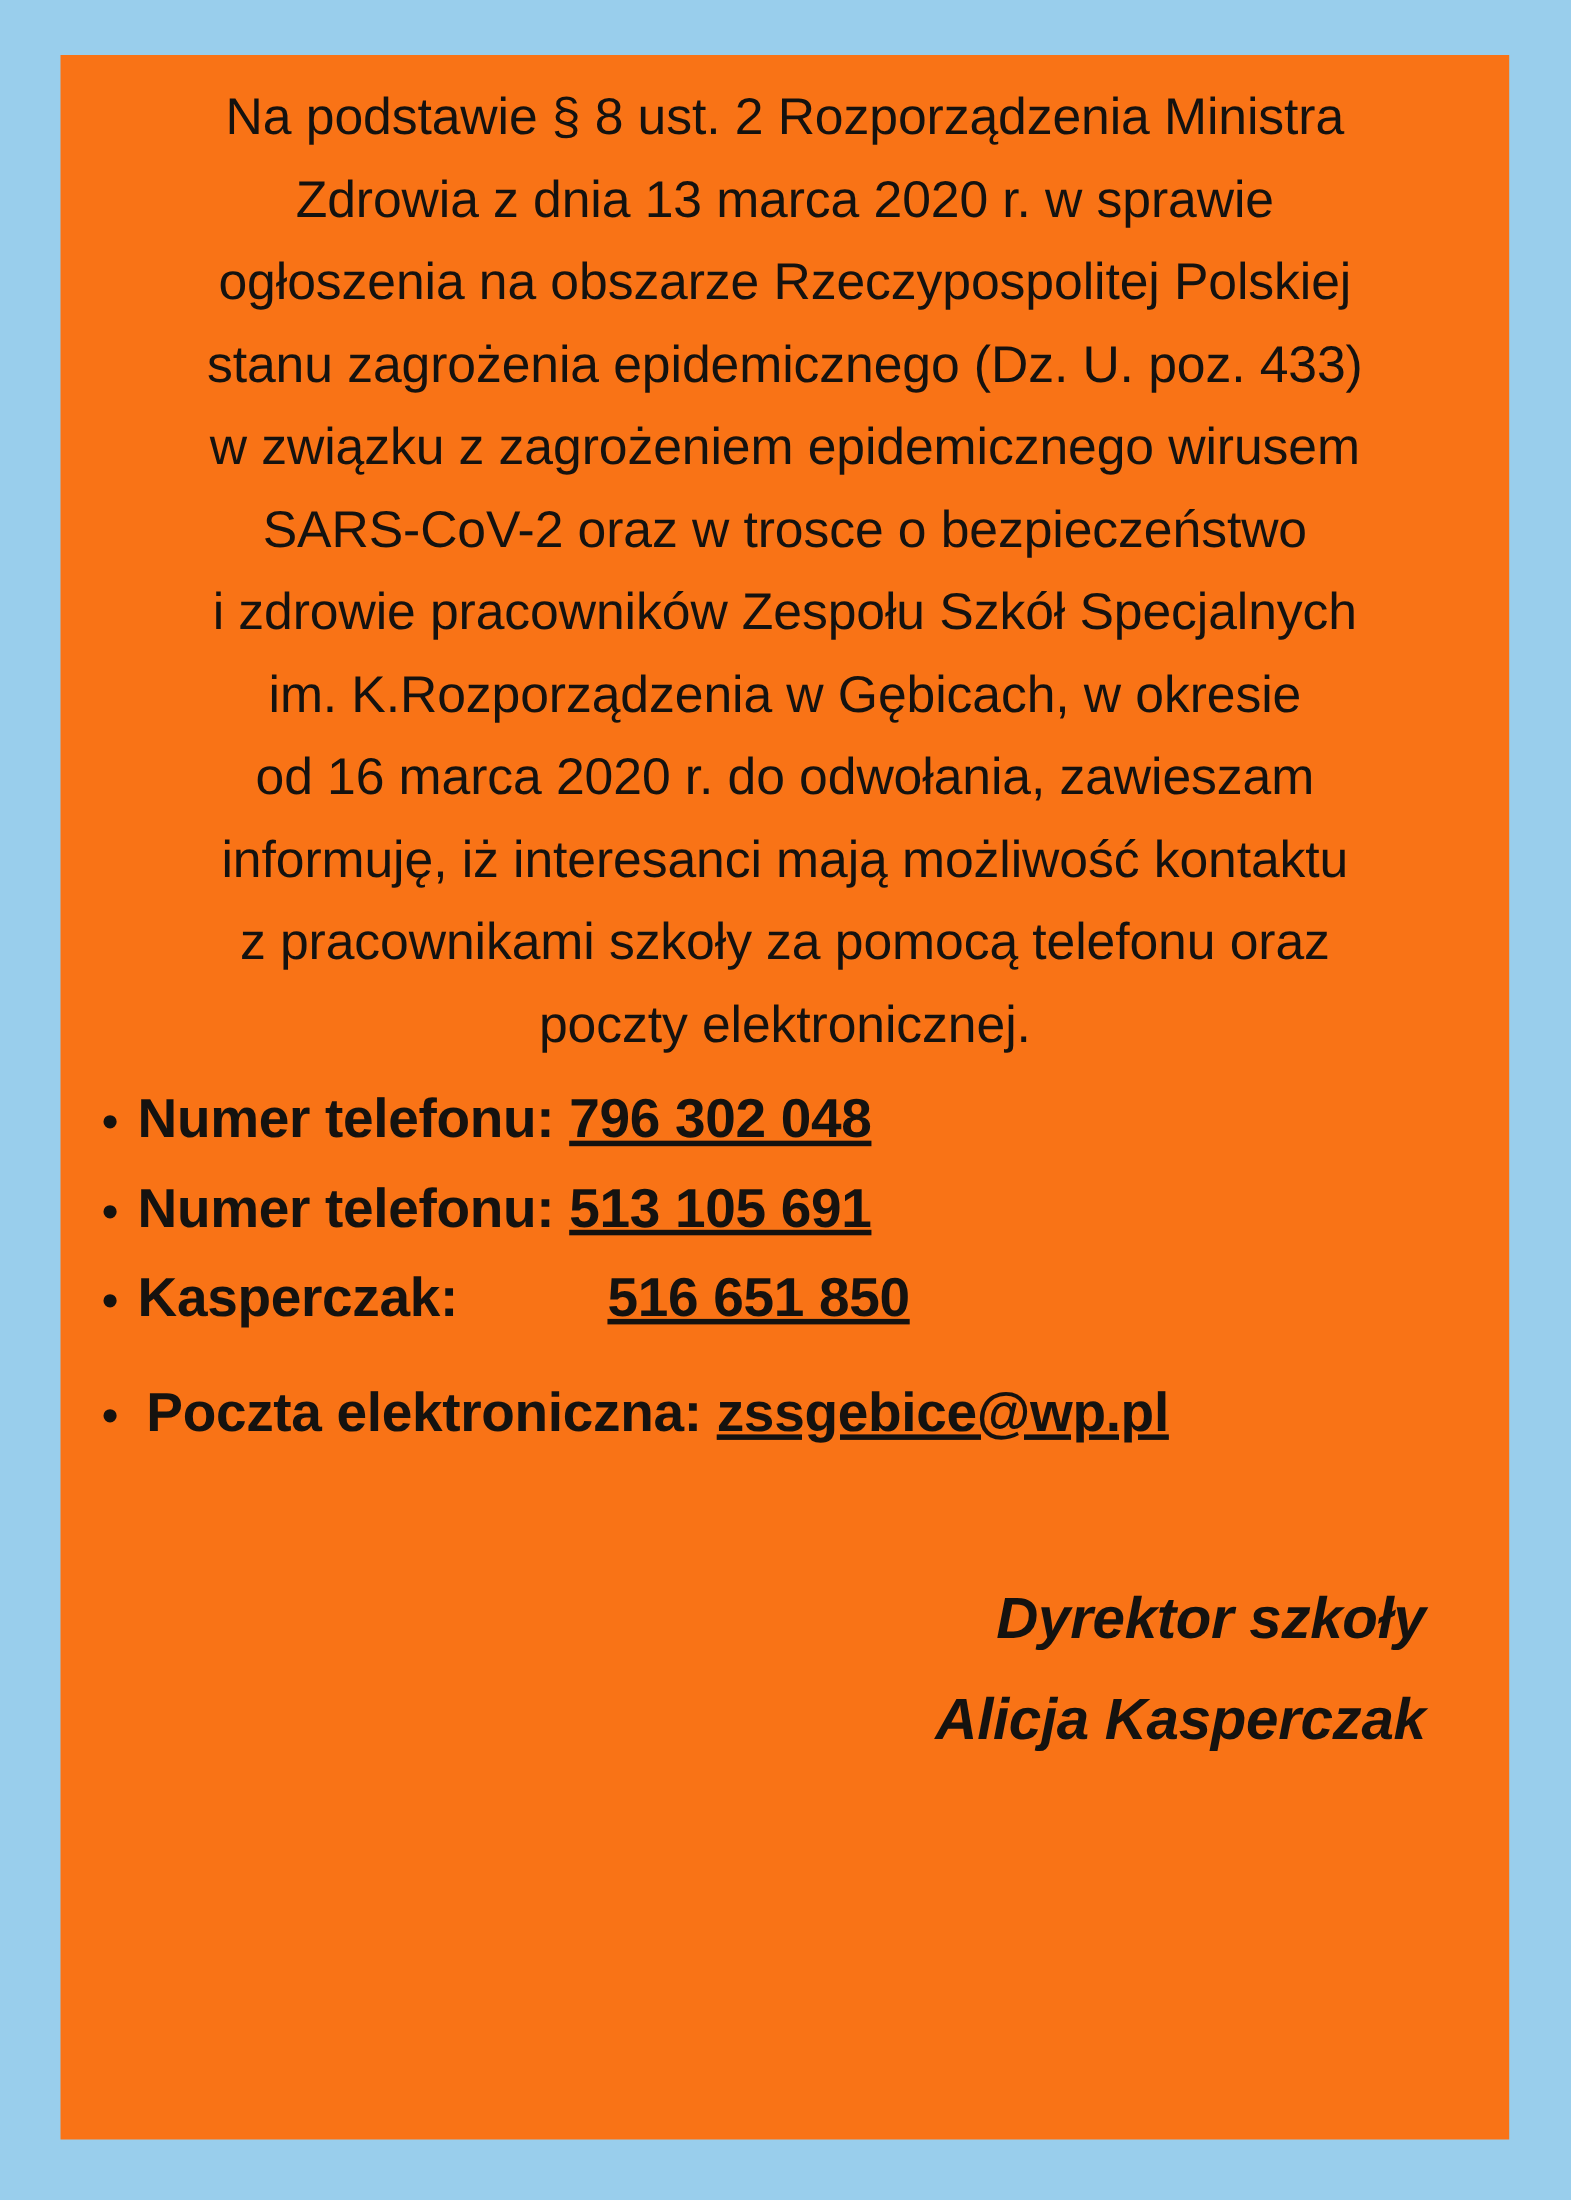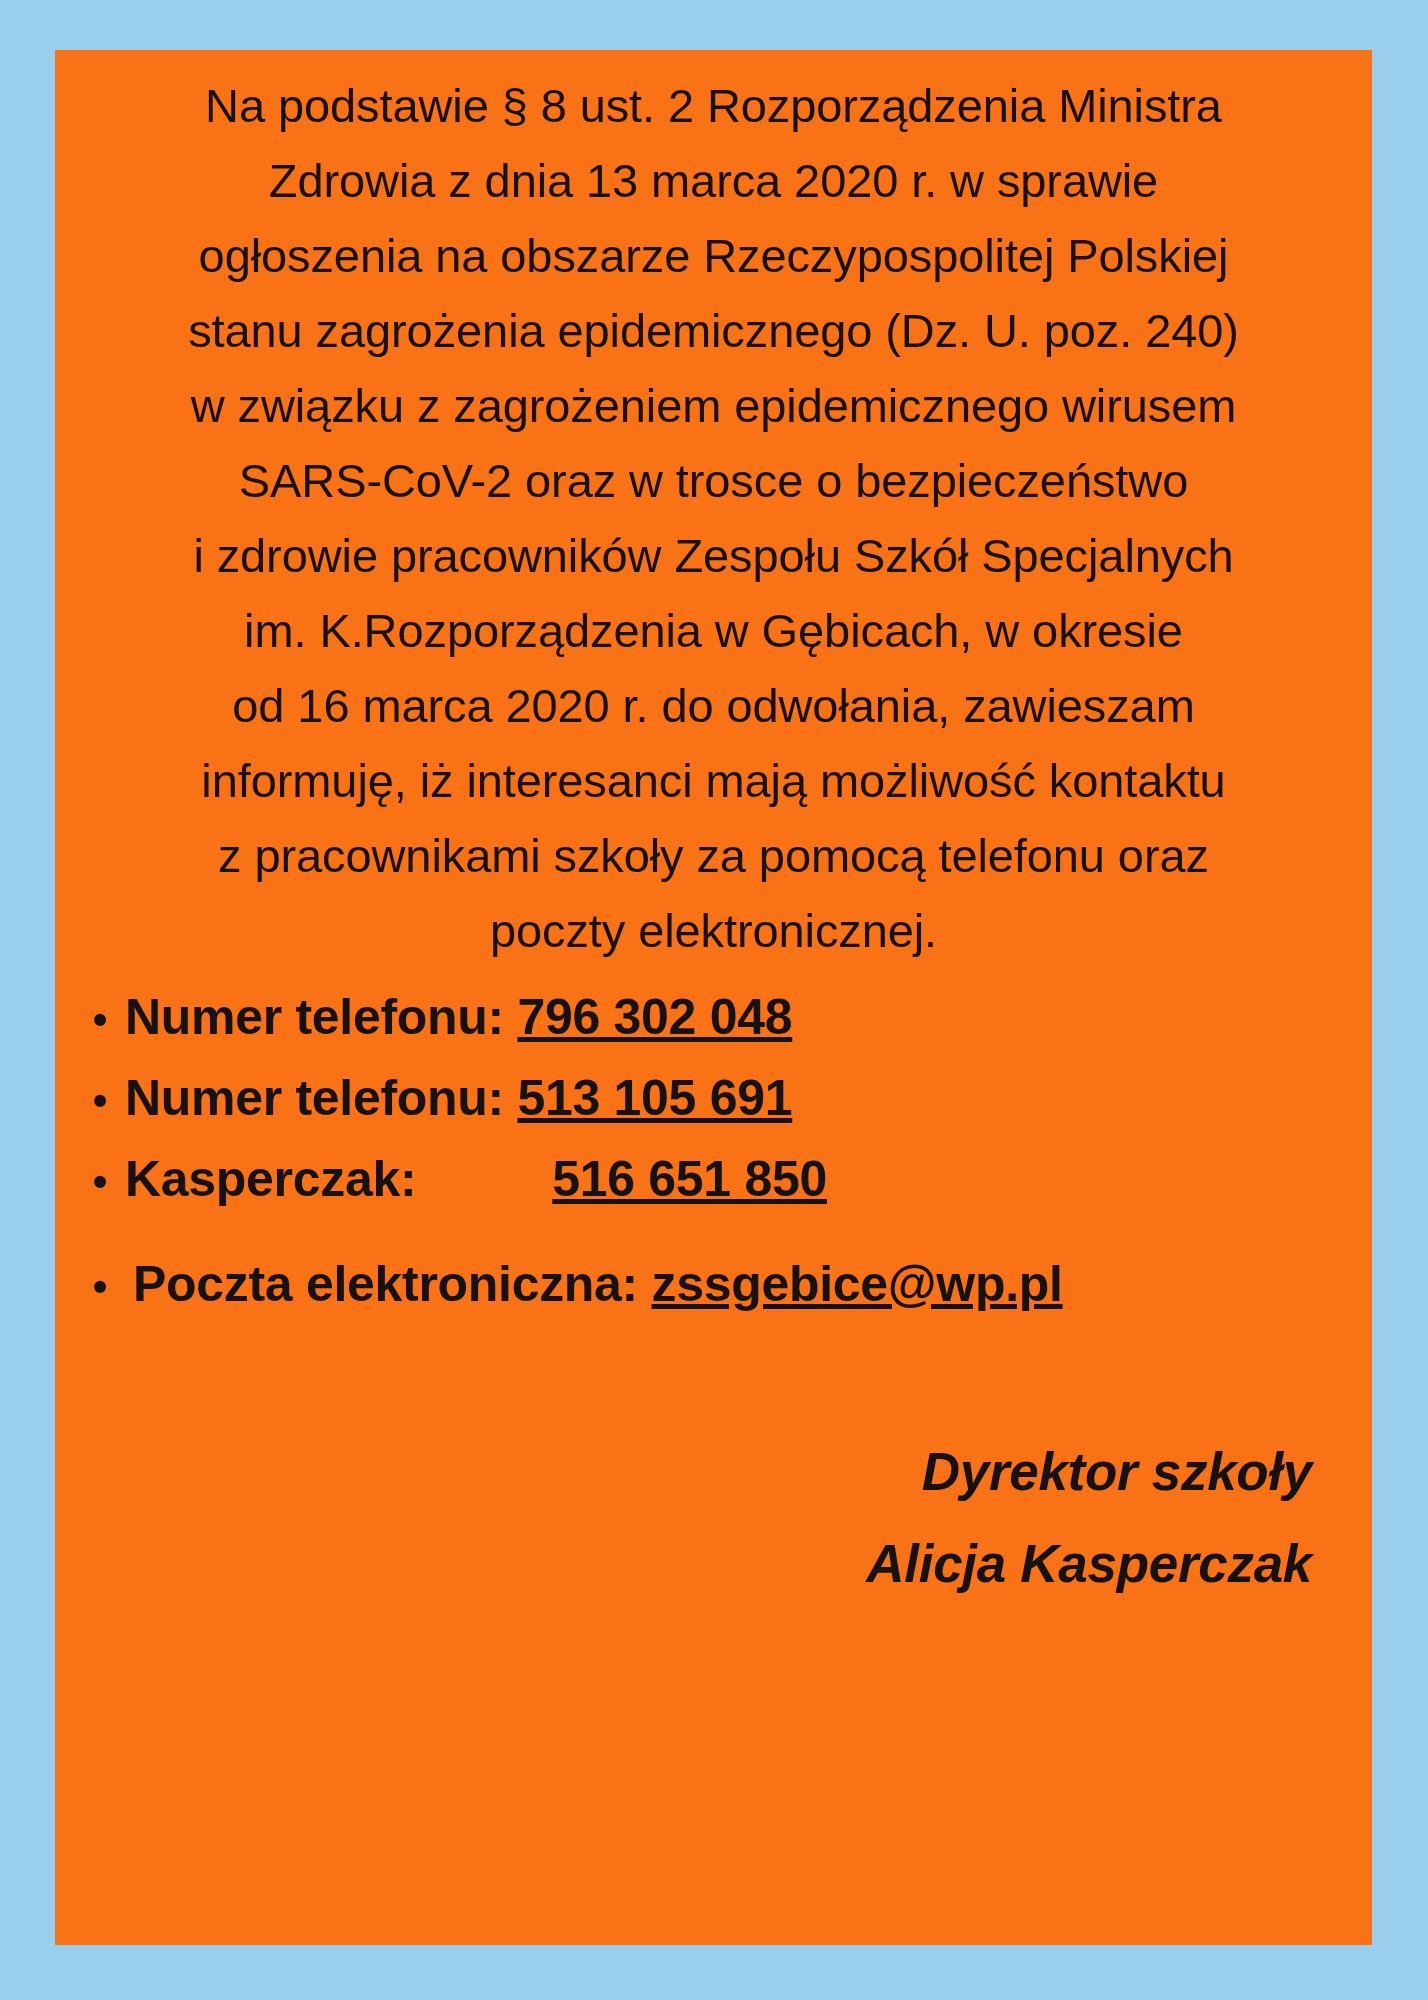--- a/index.html
+++ b/index.html
@@ -84,21 +84,21 @@
     text-decoration: underline;
   }
 
   .contact-item.email .contact-label {
     padding-left: 8px;
     margin-top: 24px;
   }
 
   .signature-block {
     margin-top: 108px;
-    padding-right: 60px;
+    padding-right: 76px;
     text-align: right;
   }
 
   .signature-line {
     font-size: 53px;
     line-height: 92px;
     font-weight: 700;
     font-style: italic;
     color: #15120F;
     letter-spacing: -0.3px;
@@ -107,21 +107,21 @@
 </head>
 <body>
 
 <div class="poster">
   <div class="paper">
 
     <div class="body-copy">
       <div class="body-line">Na podstawie § 8 ust. 2 Rozporządzenia Ministra</div>
       <div class="body-line">Zdrowia z dnia 13 marca 2020 r. w sprawie</div>
       <div class="body-line">ogłoszenia na obszarze Rzeczypospolitej Polskiej</div>
-      <div class="body-line">stanu zagrożenia epidemicznego (Dz. U. poz. 240)</div>
+      <div class="body-line">stanu zagrożenia epidemicznego (Dz. U. poz. 433)</div>
       <div class="body-line">w związku z zagrożeniem epidemicznego wirusem</div>
       <div class="body-line">SARS-CoV-2 oraz w trosce o bezpieczeństwo</div>
       <div class="body-line">i zdrowie pracowników Zespołu Szkół Specjalnych</div>
       <div class="body-line">im. K.Rozporządzenia w Gębicach, w okresie</div>
       <div class="body-line">od 16 marca 2020 r. do odwołania, zawieszam</div>
       <div class="body-line">informuję, iż interesanci mają możliwość kontaktu</div>
       <div class="body-line">z pracownikami szkoły za pomocą telefonu oraz</div>
       <div class="body-line">poczty elektronicznej.</div>
     </div>
 

